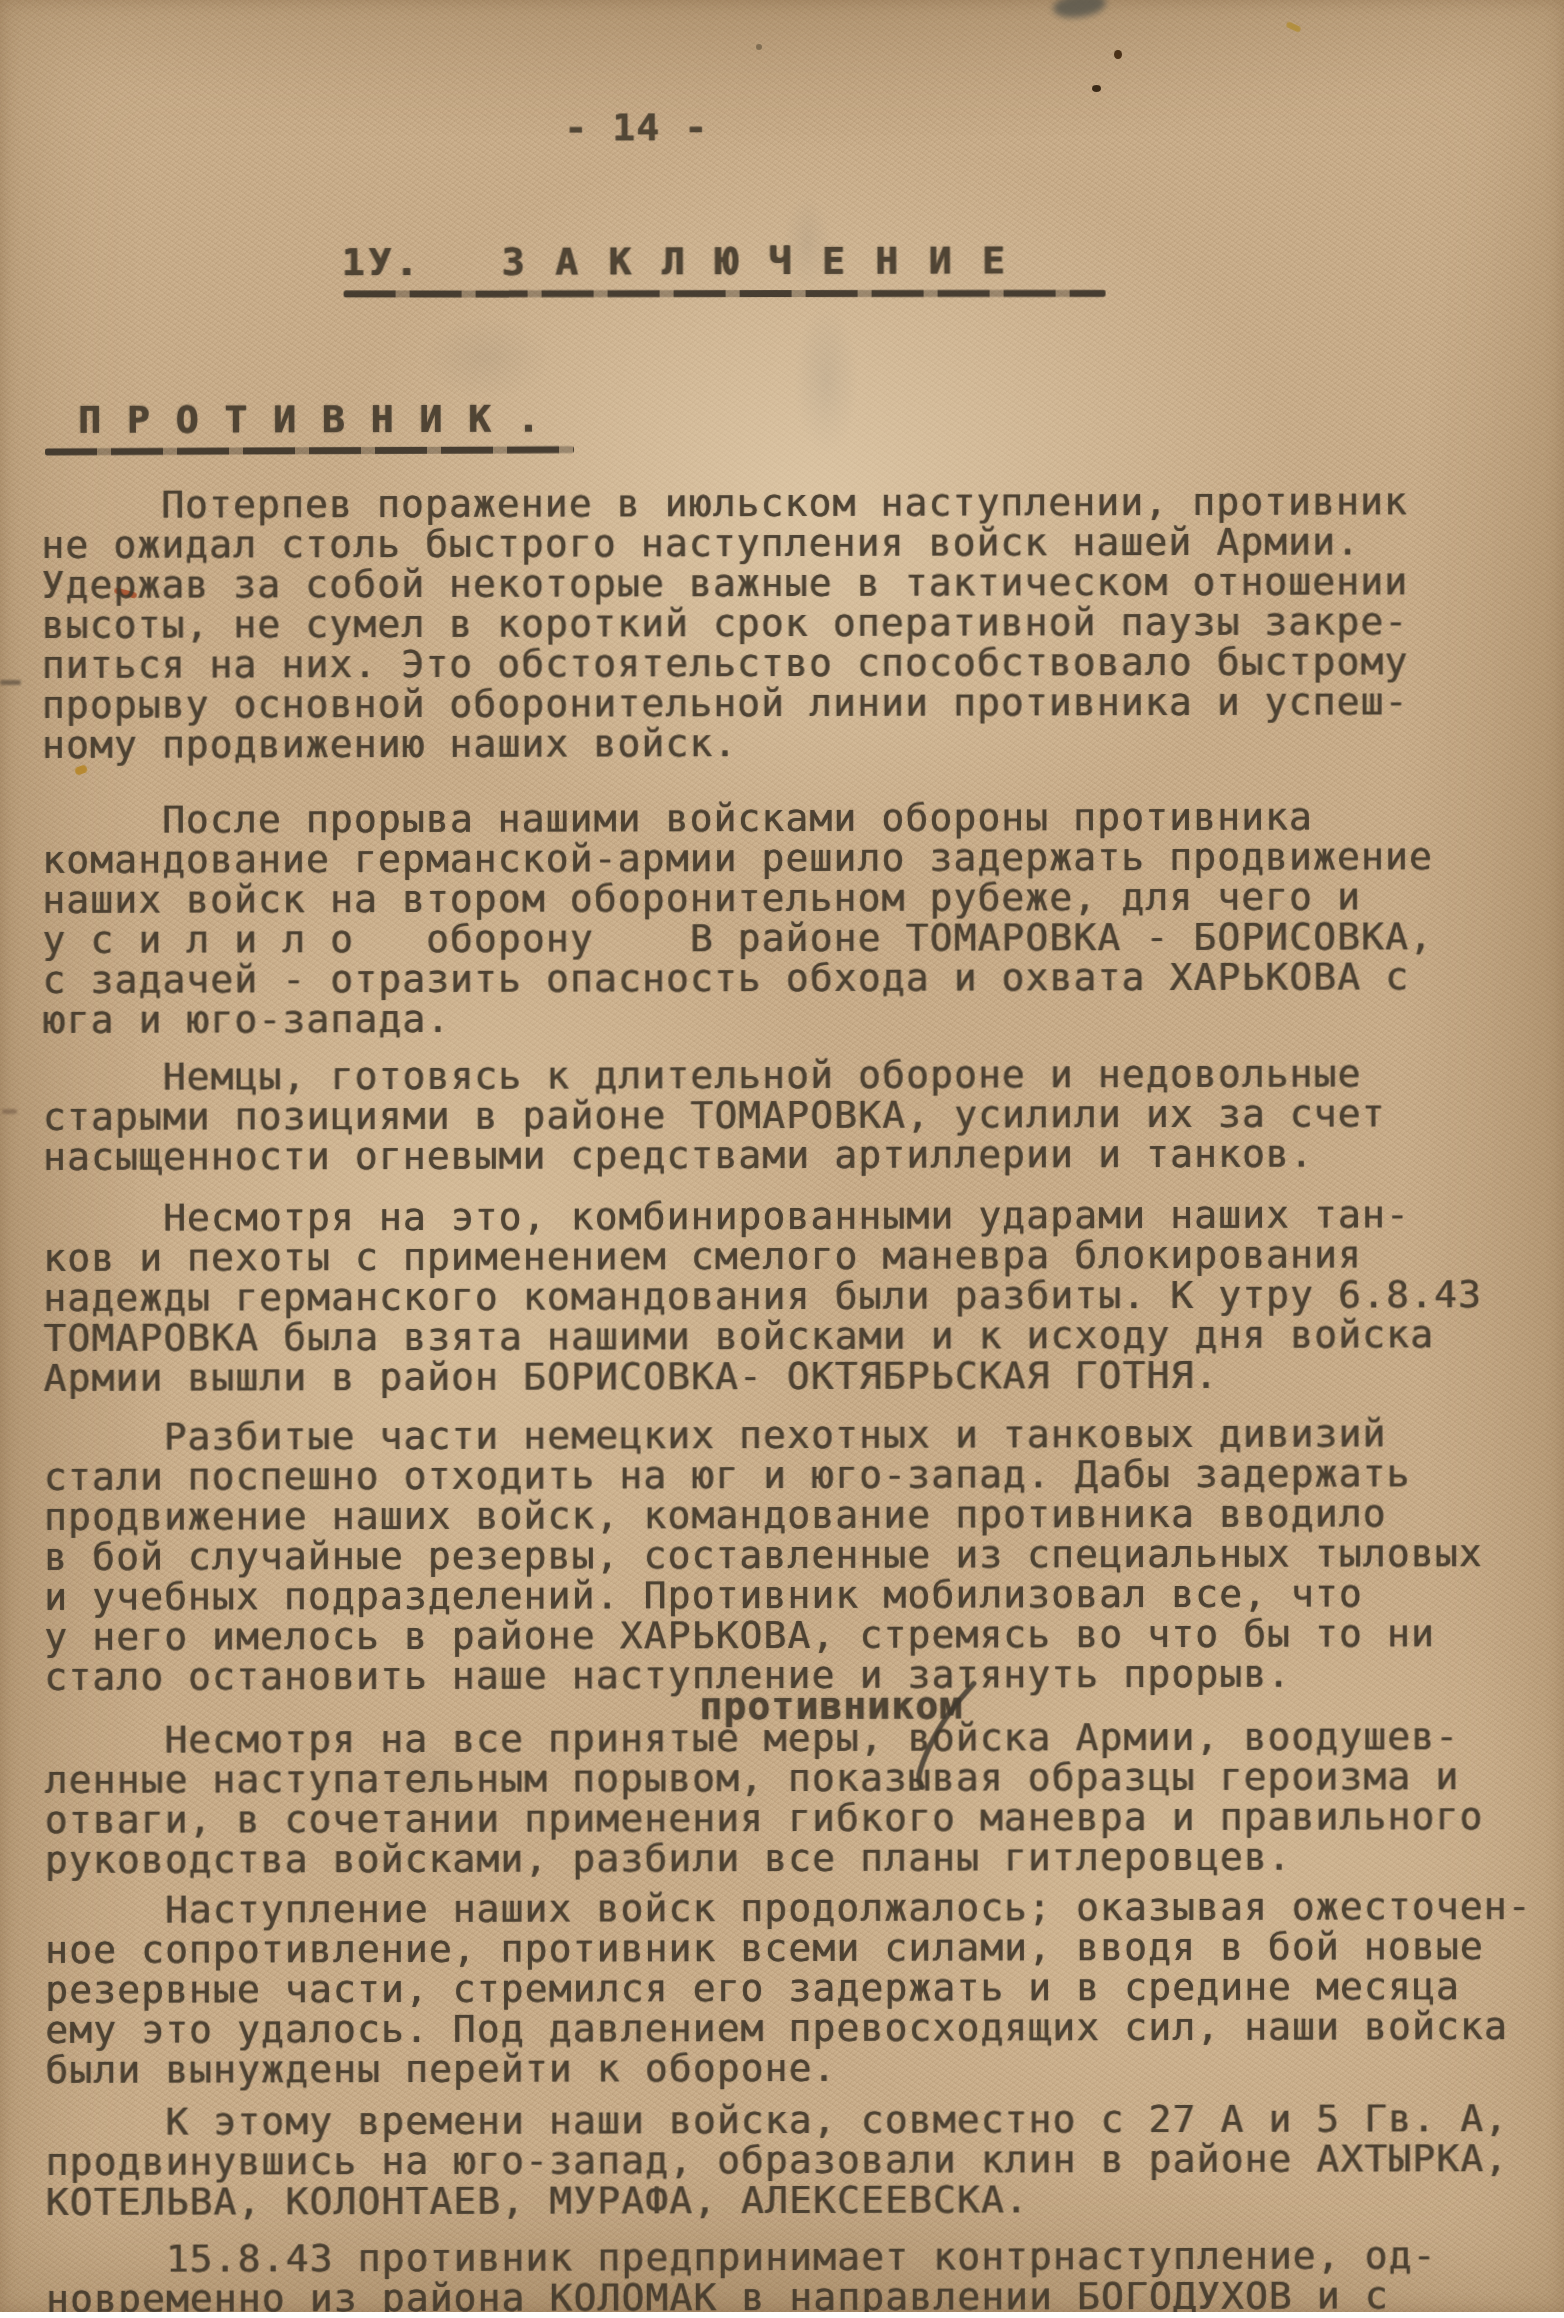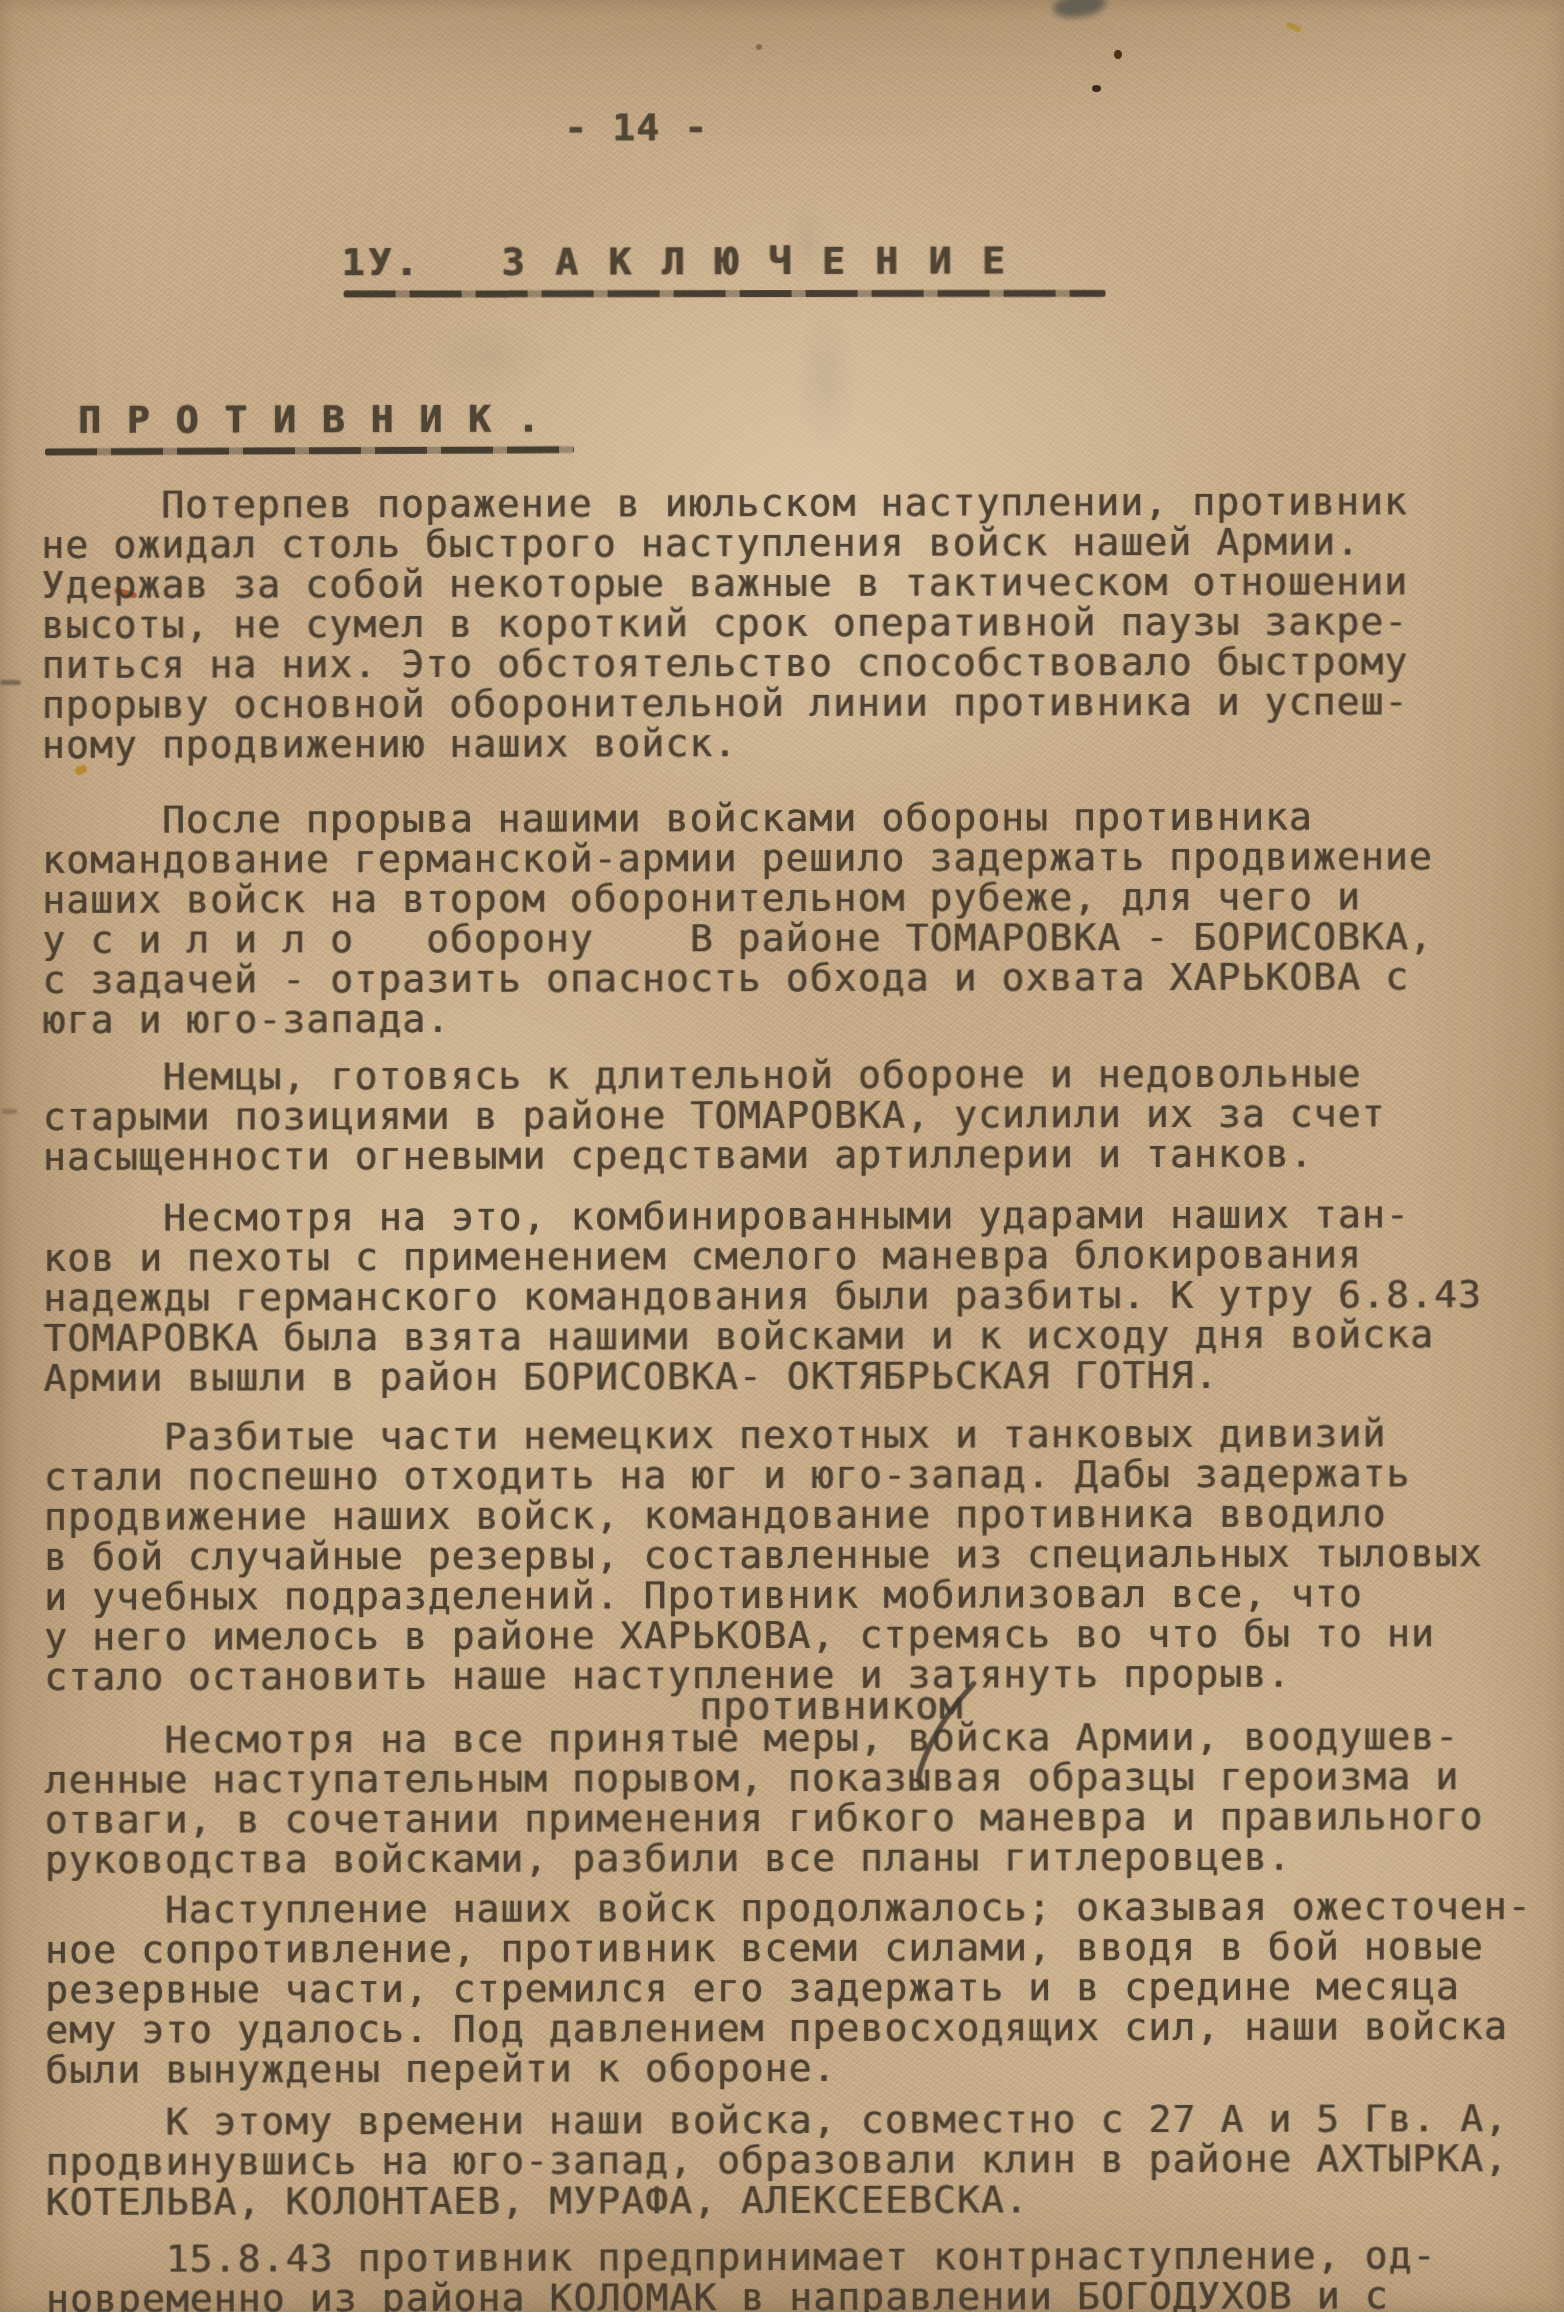--- a/index.html
+++ b/index.html
@@ -59,21 +59,21 @@
   .para:nth-child(1){margin-bottom:35px;}
   .para:nth-child(2){margin-bottom:17px;}
   .para:nth-child(3){margin-bottom:21.3px;}
   .para:nth-child(4){margin-bottom:18.3px;}
   .para:nth-child(5){margin-bottom:23px;}
   .para:nth-child(6){margin-bottom:10.7px;}
   .para:nth-child(7){margin-bottom:12.2px;}
   .para:nth-child(8){margin-bottom:17px;}
   .insertion{
     position:absolute;left:655px;top:-34px;
-    font-size:38px;letter-spacing:1.1px;font-weight:normal;
+    font-size:38px;letter-spacing:1.1px;font-weight:bold;
     white-space:nowrap;opacity:.9;
     text-shadow:0.6px 0 0 rgba(56,48,38,.9), 0 0 2.3px rgba(56,48,38,.4);
   }
   .caret-svg{position:absolute;left:823px;top:-40px;opacity:.82;}
   .speck{position:absolute;border-radius:50%;}
   .corner-blotch{left:1053px;top:-6.1px;width:53px;height:23px;background:#55544b;filter:blur(3px);opacity:.8;transform:rotate(-8deg);}
   .speck-a{left:1114px;top:50px;width:7.6px;height:9.1px;background:#4a3118;filter:blur(0.5px);}
   .speck-b{left:1092px;top:85px;width:9.1px;height:6.9px;background:#3a2a18;filter:blur(0.5px);}
   .speck-c{left:756px;top:44px;width:6.1px;height:6.1px;background:#6a5a42;filter:blur(0.5px);opacity:.7;}
   .red-scratch{left:114px;top:590px;width:23px;height:6.1px;background:#a84c28;border-radius:3px;transform:rotate(15deg);filter:blur(0.5px);opacity:.85;}

